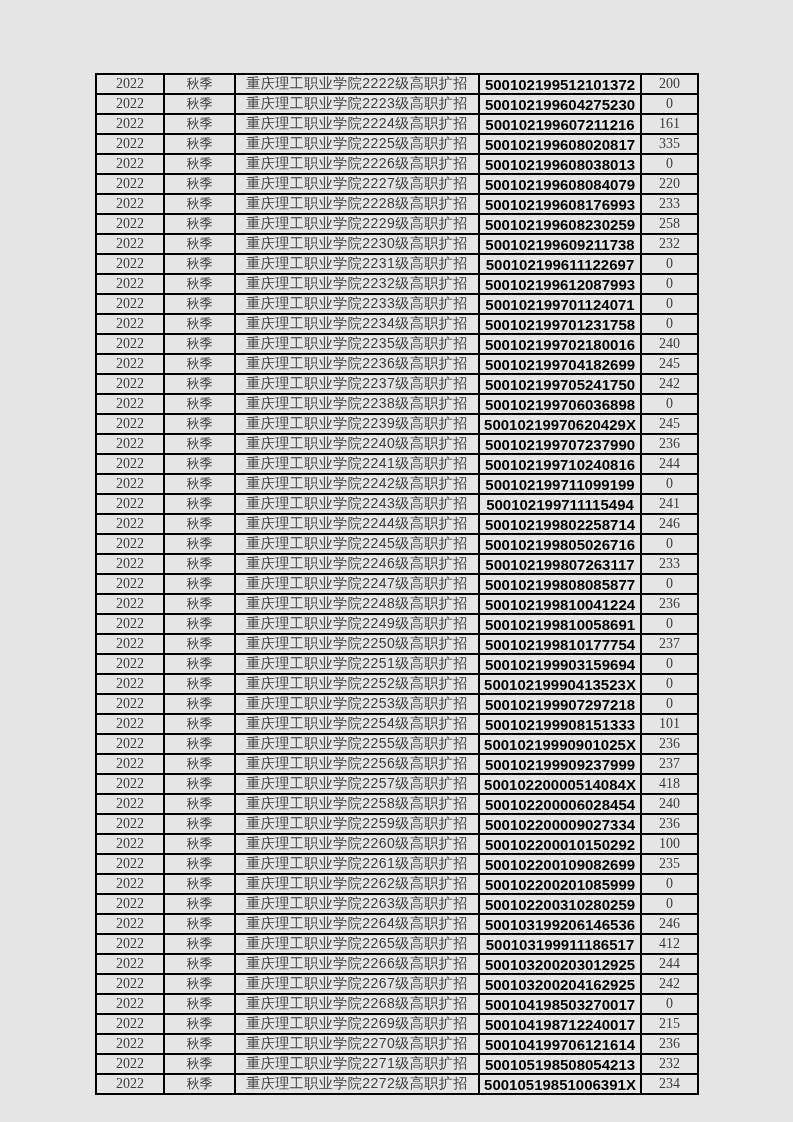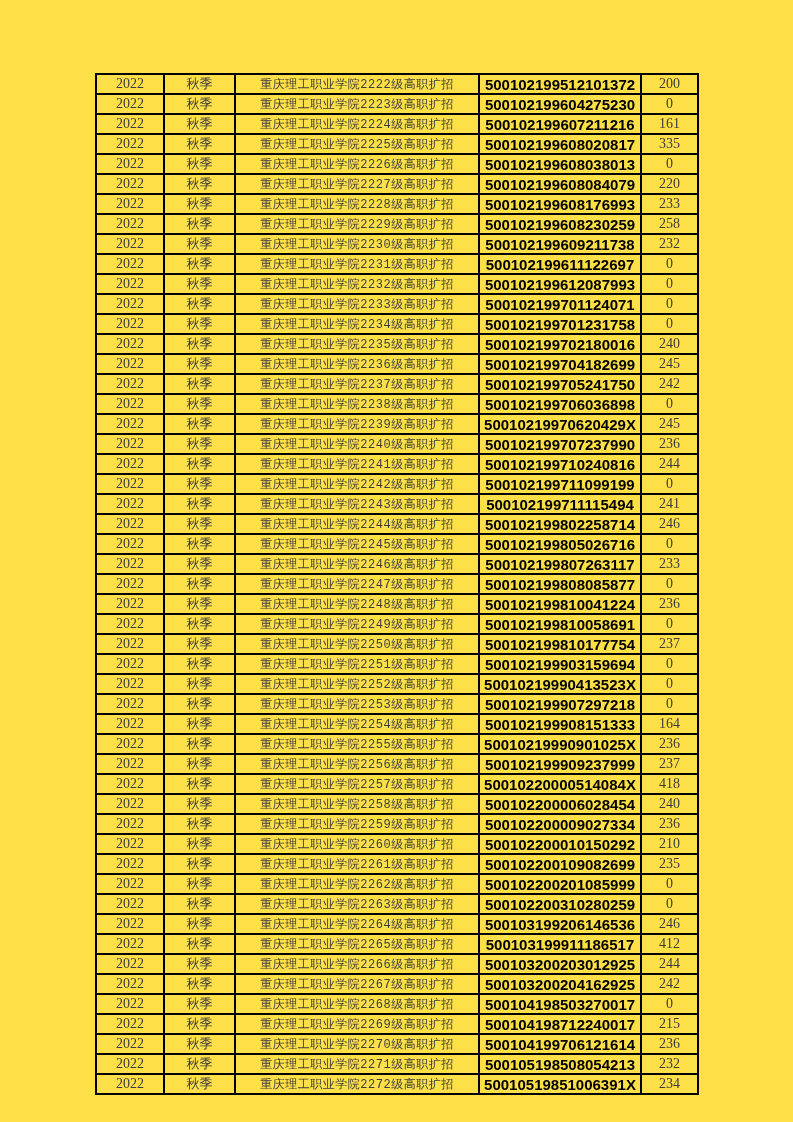--- a/index.html
+++ b/index.html
@@ -4,21 +4,21 @@
 <style>
   html, body {
     margin: 0;
     padding: 0;
     background: #ffffff;
   }
   .page {
     position: relative;
     width: 793px;
     height: 1122px;
-    background: #fde047;
+    background: #e5e5e5;
     overflow: hidden;
   }
   table.score-table {
     position: absolute;
     left: 95px;
     top: 73px;
     width: 602px;
     border-collapse: collapse;
     table-layout: fixed;
   }
@@ -35,22 +35,22 @@
     font-family: "Liberation Serif", serif;
     font-size: 14px;
     color: #3b3b3b;
   }
   td.c-season {
     font-family: "Liberation Serif", serif;
     font-size: 13px;
     color: #3b3b3b;
   }
   td.c-class {
-    font-family: Liberation Mono, monospace;
-    font-size: 12px;
+    font-family: Liberation Sans, sans-serif;
+    font-size: 14px;
     color: #3b3b3b;
     letter-spacing: 0.5px;
   }
   td.c-id {
     font-family: "Liberation Sans", sans-serif;
     font-weight: bold;
     font-size: 15px;
     color: #000000;
   }
   td.c-score {
@@ -295,21 +295,21 @@
           <td class="c-season">秋季</td>
           <td class="c-class">重庆理工职业学院2253级高职扩招</td>
           <td class="c-id">500102199907297218</td>
           <td class="c-score">0</td>
         </tr>
         <tr>
           <td class="c-year">2022</td>
           <td class="c-season">秋季</td>
           <td class="c-class">重庆理工职业学院2254级高职扩招</td>
           <td class="c-id">500102199908151333</td>
-          <td class="c-score">164</td>
+          <td class="c-score">101</td>
         </tr>
         <tr>
           <td class="c-year">2022</td>
           <td class="c-season">秋季</td>
           <td class="c-class">重庆理工职业学院2255级高职扩招</td>
           <td class="c-id">50010219990901025X</td>
           <td class="c-score">236</td>
         </tr>
         <tr>
           <td class="c-year">2022</td>
@@ -337,21 +337,21 @@
           <td class="c-season">秋季</td>
           <td class="c-class">重庆理工职业学院2259级高职扩招</td>
           <td class="c-id">500102200009027334</td>
           <td class="c-score">236</td>
         </tr>
         <tr>
           <td class="c-year">2022</td>
           <td class="c-season">秋季</td>
           <td class="c-class">重庆理工职业学院2260级高职扩招</td>
           <td class="c-id">500102200010150292</td>
-          <td class="c-score">210</td>
+          <td class="c-score">100</td>
         </tr>
         <tr>
           <td class="c-year">2022</td>
           <td class="c-season">秋季</td>
           <td class="c-class">重庆理工职业学院2261级高职扩招</td>
           <td class="c-id">500102200109082699</td>
           <td class="c-score">235</td>
         </tr>
         <tr>
           <td class="c-year">2022</td>

